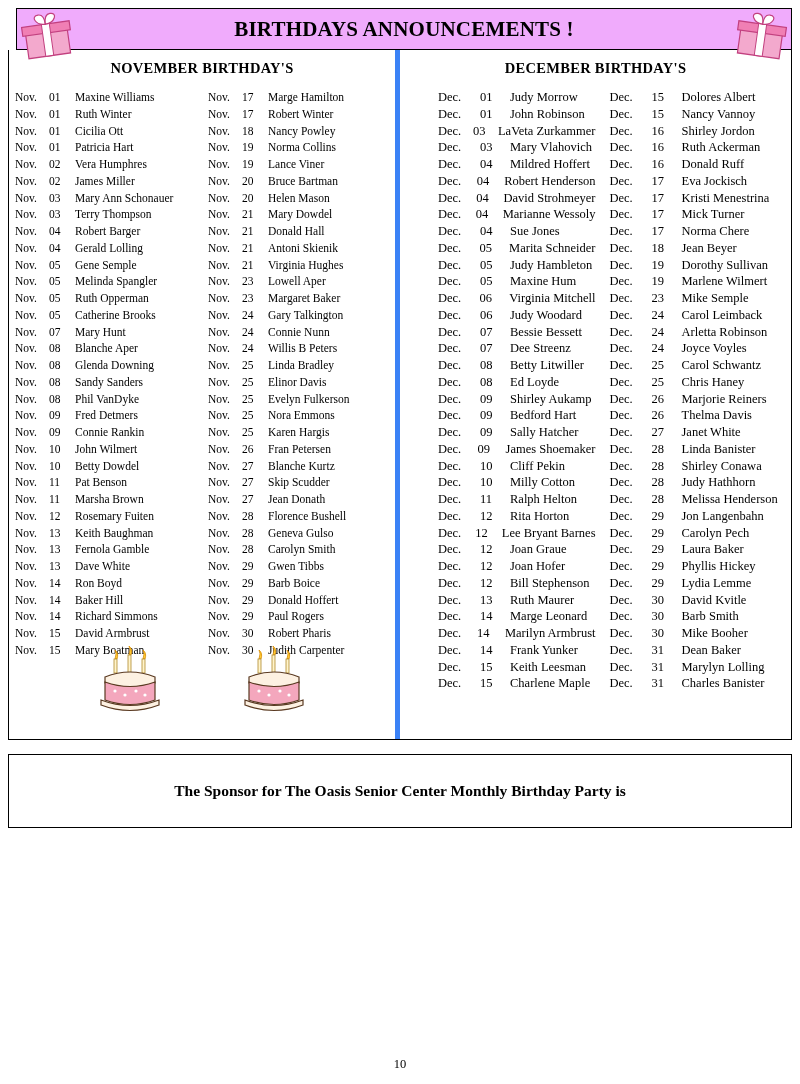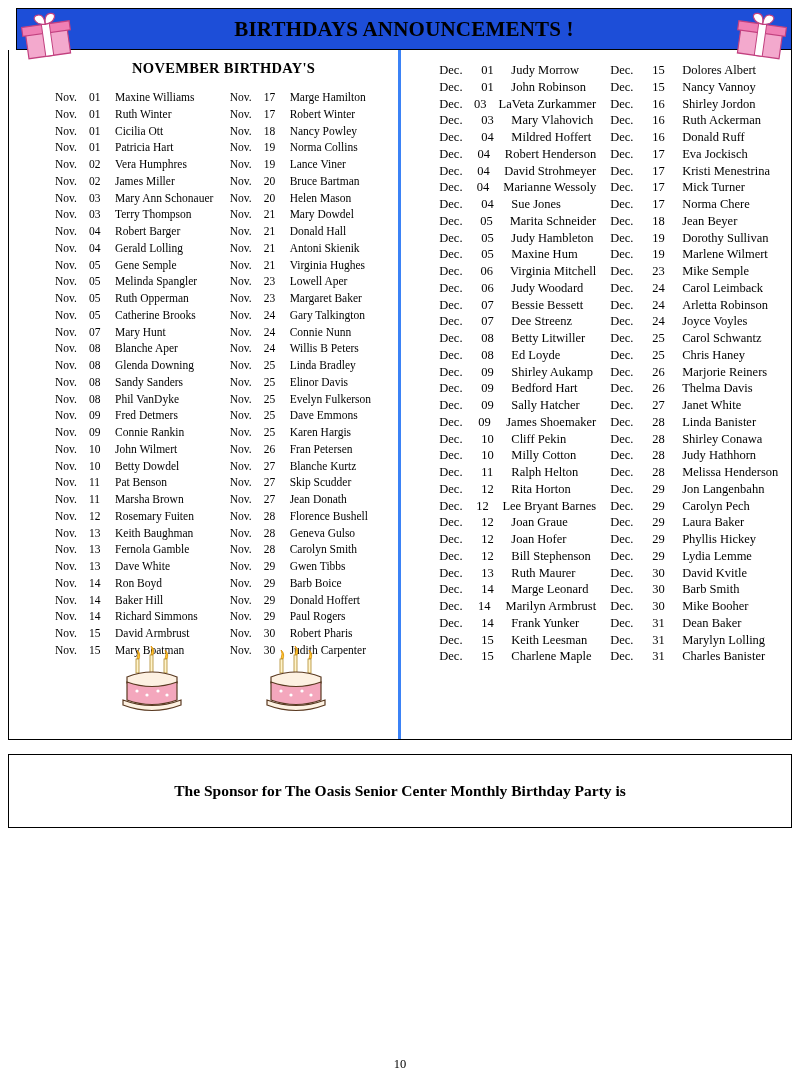--- a/index.html
+++ b/index.html
@@ -23,21 +23,21 @@
   }
 
   
   .title-bar {
     position: relative;
     border: 1px solid #000;
     height: 40px;
     display: flex;
     align-items: center;
     justify-content: center;
-    background: #1d4ed8;
+    background: #f0abfc;
     margin-left: 8px;
   }
   .title-text {
     font-size: 21px;
     font-weight: bold;
     letter-spacing: 0.2px;
     font-family: "Liberation Serif", serif;
   }
   .gift {
     position: absolute;
@@ -56,21 +56,21 @@
     border-top: none;
     height: 690px;
     display: flex;
     box-sizing: border-box;
     position: relative;
   }
   .col {
     box-sizing: border-box;
     position: relative;
   }
-  .col.left  { width: 50%; border-right: 3px solid #3b82f6; margin-left: 40px; }
+  .col.left  { width: 50%; border-right: 5px solid #3b82f6; }
   .col.right { width: 50%; }
 
   .col-head {
     text-align: center;
     font-weight: bold;
     font-size: 14.5px;
     padding-top: 10px;
     letter-spacing: 0.3px;
   }
 
@@ -443,21 +443,21 @@
               <span class="nm">Elinor Davis</span>
             </div>
             <div class="row">
               <span class="mon">Nov.</span>
               <span class="day">25</span>
               <span class="nm">Evelyn Fulkerson</span>
             </div>
             <div class="row">
               <span class="mon">Nov.</span>
               <span class="day">25</span>
-              <span class="nm">Dave Emmons</span>
+              <span class="nm">Nora Emmons</span>
             </div>
             <div class="row">
               <span class="mon">Nov.</span>
               <span class="day">25</span>
               <span class="nm">Karen Hargis</span>
             </div>
             <div class="row">
               <span class="mon">Nov.</span>
               <span class="day">26</span>
               <span class="nm">Fran Petersen</span>
@@ -561,20 +561,21 @@
               <circle cx="43" cy="48" r="1.6" fill="#ffffff"></circle>
               <circle cx="52" cy="52" r="1.6" fill="#ffffff"></circle>
               <path d="M8 57 q29 11 58 0 l0 5 q-29 11 -58 0 z" fill="#fdf1e2" stroke="#5a3a22" stroke-width="1.2"></path>
             </g>
           </svg>
         </span>
       </div>
     </div>
 
     <div class="col right">
+      <div class="col-head">DECEMBER BIRTHDAY'S</div>
       <div class="lists">
         <div class="subcol a" id="dec-a">
             <div class="row">
               <span class="mon">Dec.</span>
               <span class="day">01</span>
               <span class="nm">Judy Morrow</span>
             </div>
             <div class="row">
               <span class="mon">Dec.</span>
               <span class="day">01</span>

